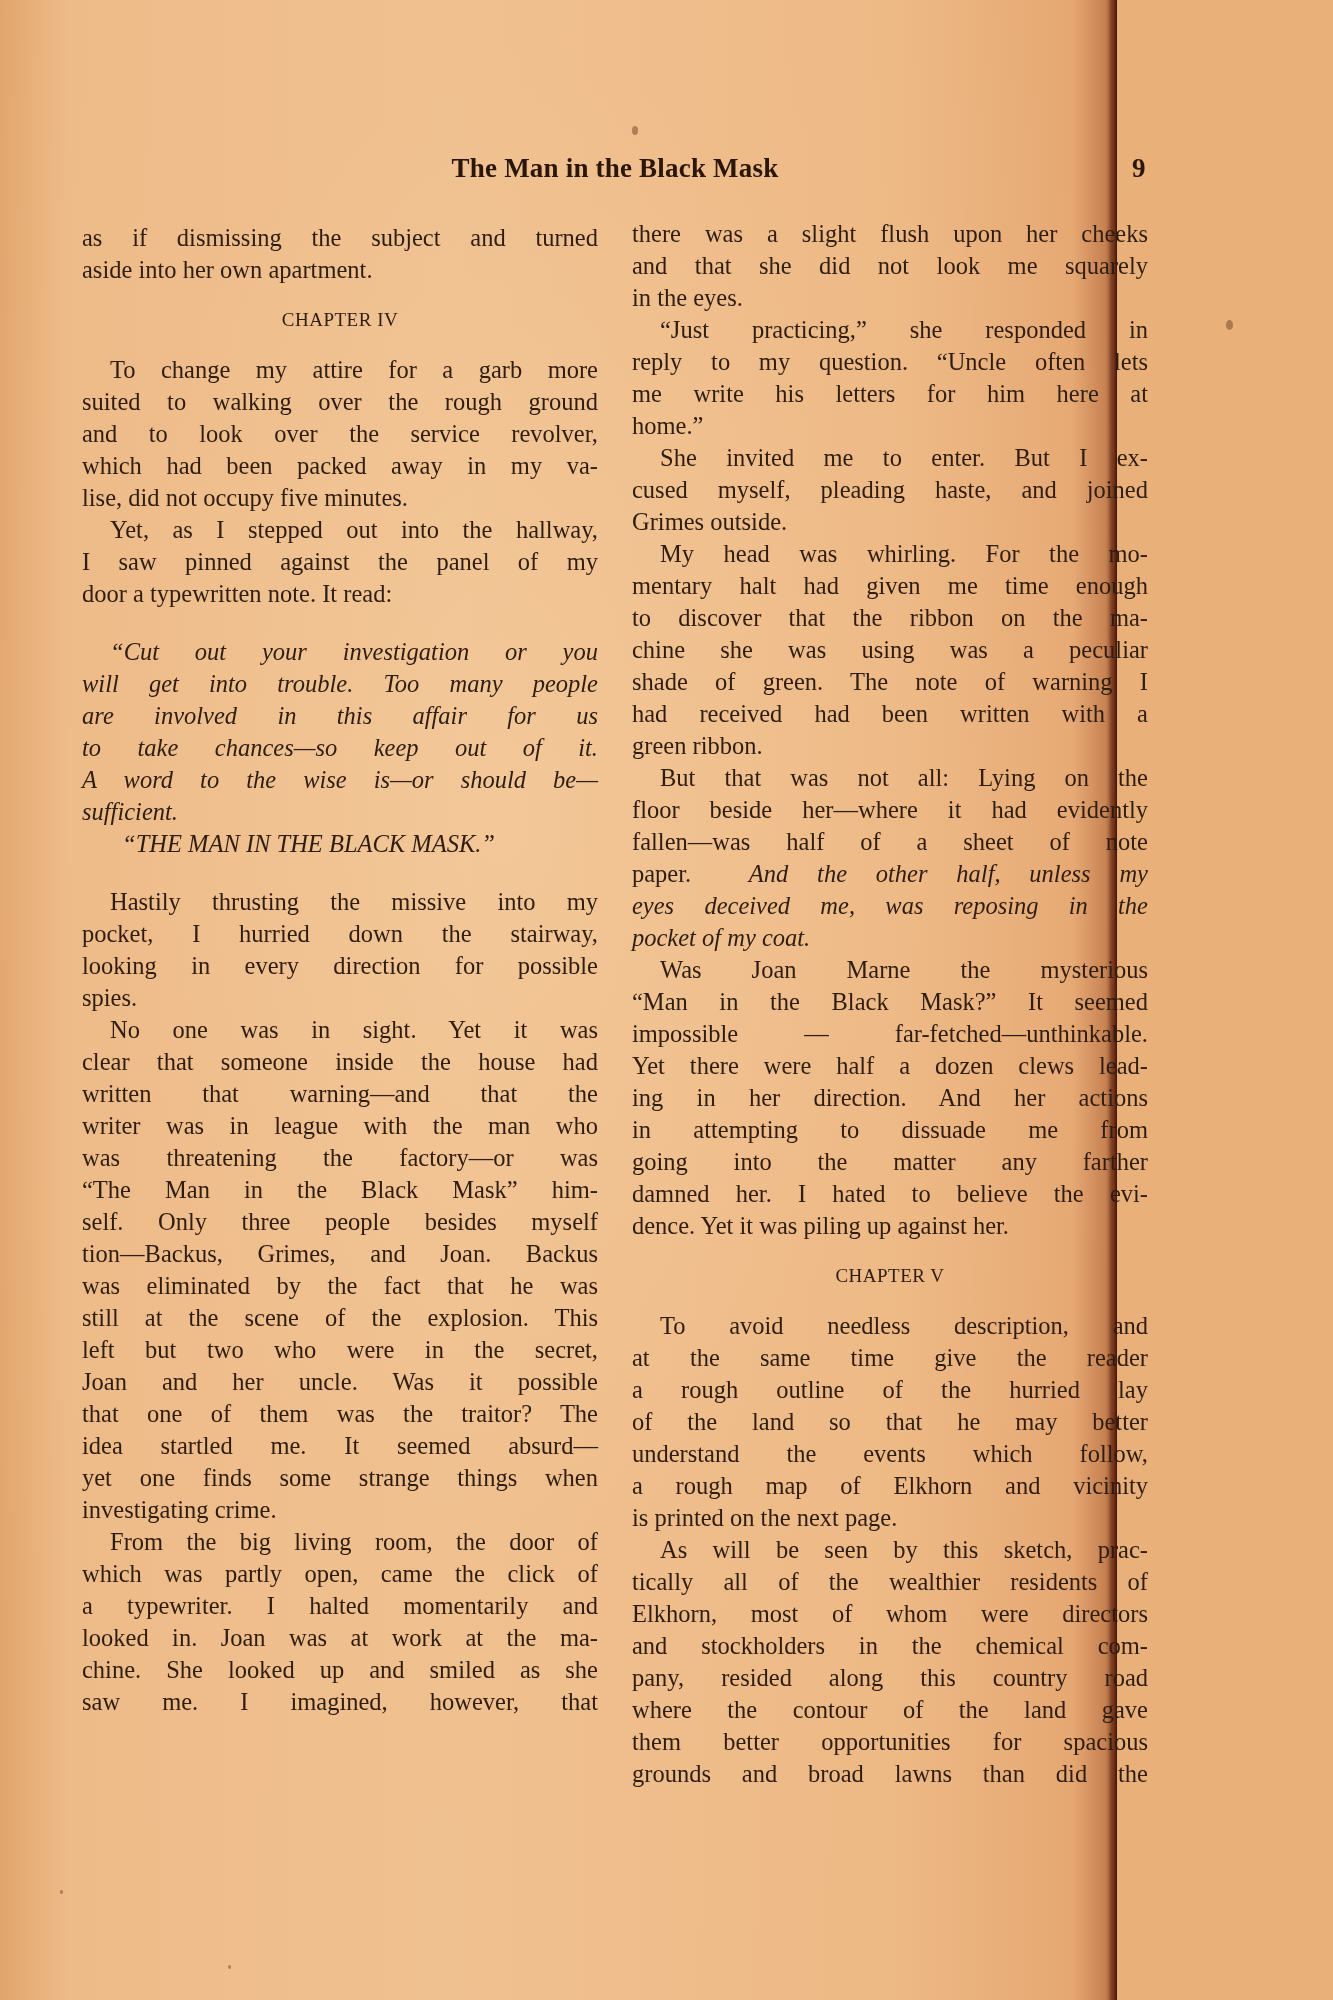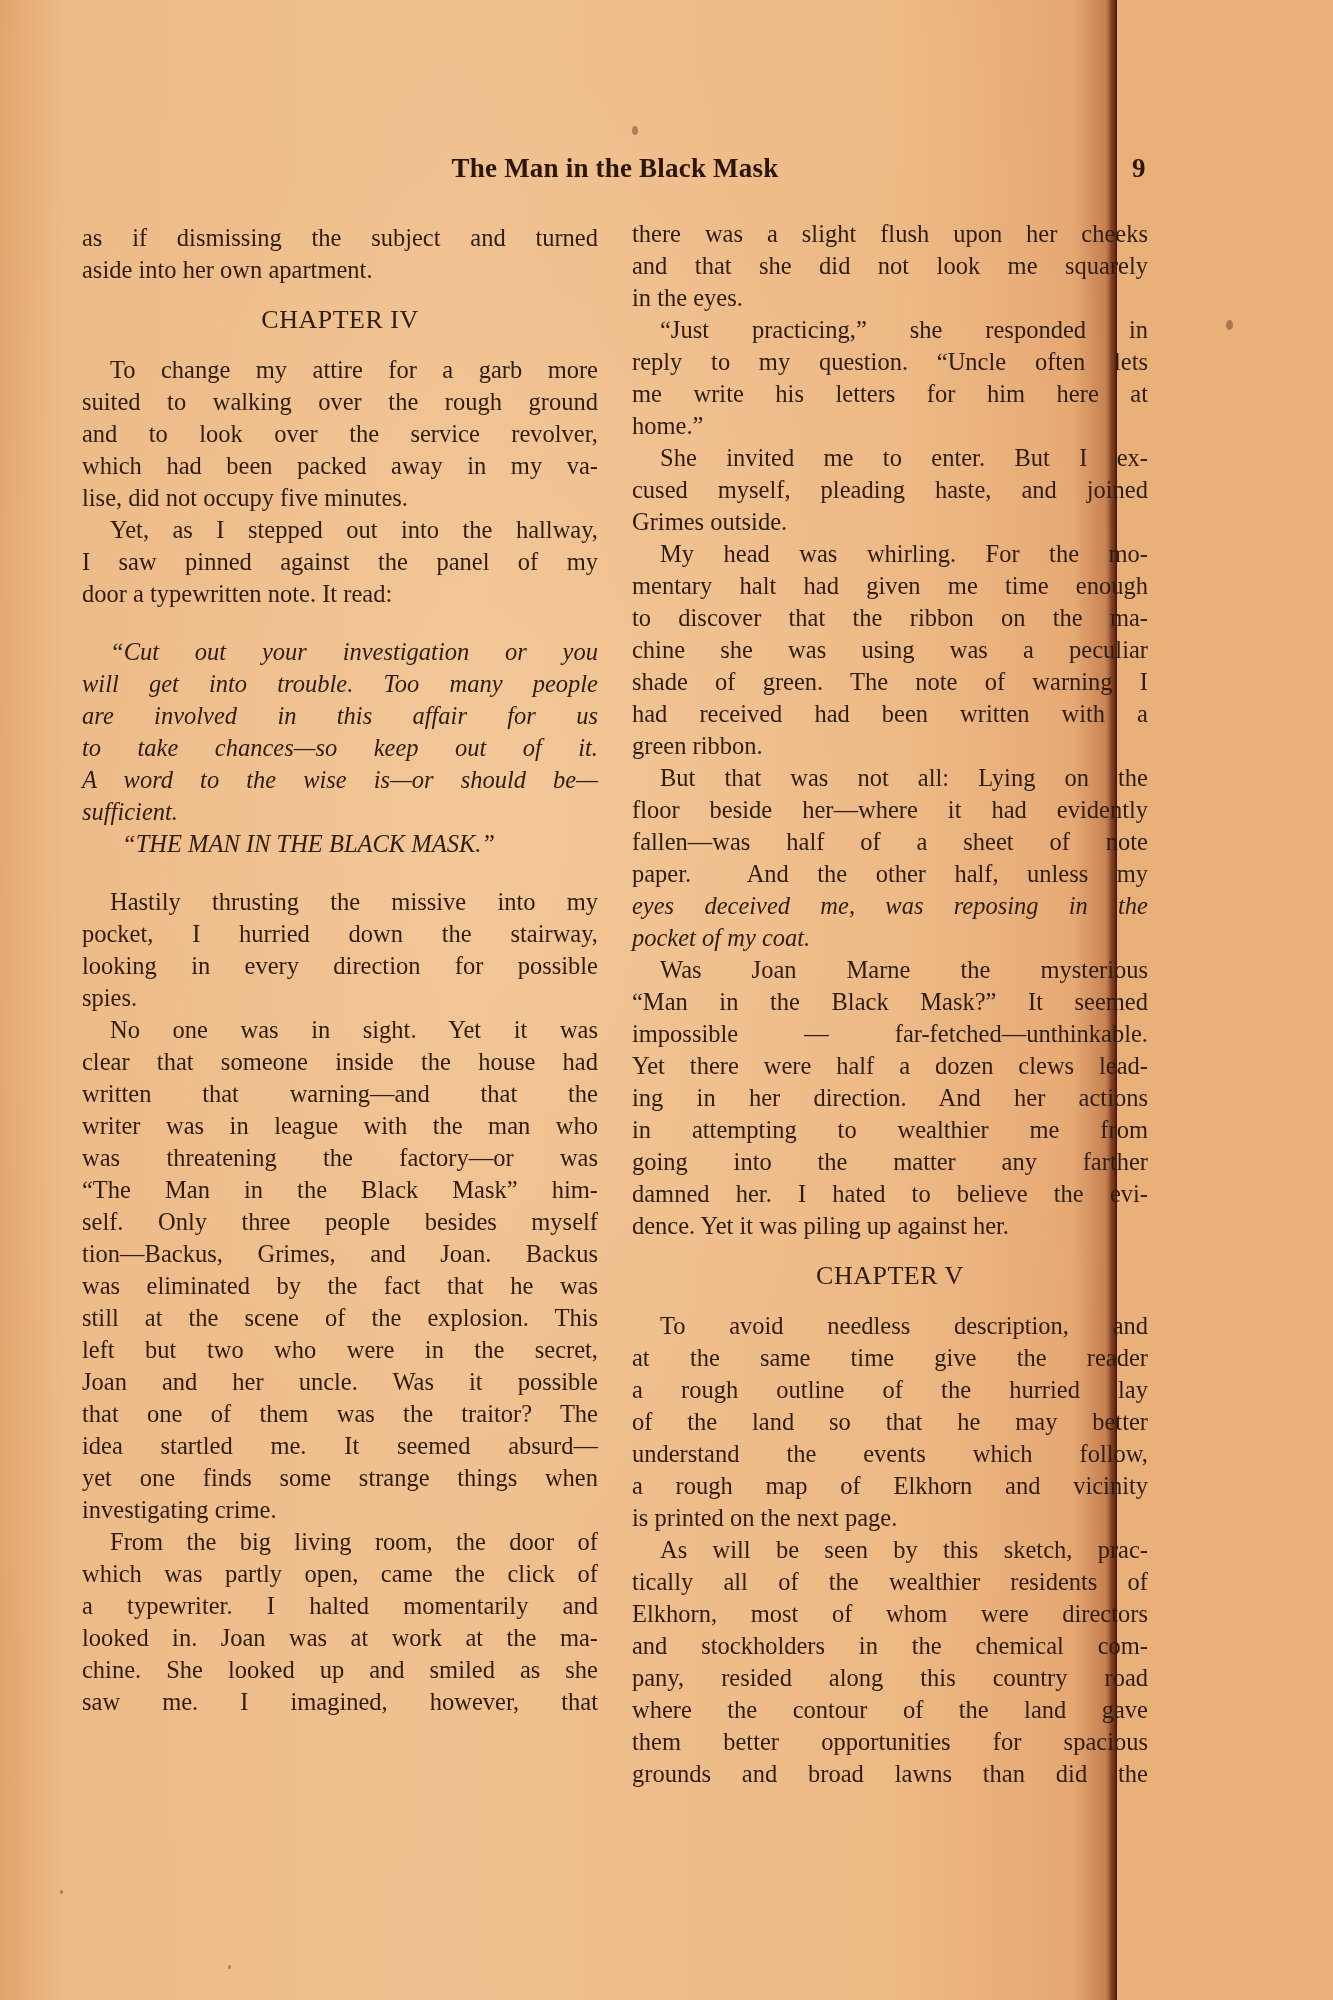--- a/index.html
+++ b/index.html
@@ -32,26 +32,26 @@
   .col-left { left: 82px; top: 222px; }
   .col-right { left: 632px; top: 218px; }
   .ln {
     display: block; height: 32px; line-height: 32px; font-size: 24.5px;
     text-align: justify; text-align-last: justify; white-space: nowrap; overflow: visible;
   }
   .ln.last { text-align-last: left; }
   .ln.indent { padding-left: 28px; }
   .ln.it { font-style: italic; }
   .chapter {
-    display: block; text-align: center; font-size: 26px; letter-spacing: 0.5px;
+    display: block; text-align: center; font-size: 19px; letter-spacing: 0.5px;
     height: 32px; line-height: 32px;
   }
   .gap-s { display: block; height: 18px; }
   .gap-l { display: block; height: 26px; }
-  .it-span { }
+  .it-span { font-style: italic; }
 </style>
 </head>
 <body>
 
 <div class="page">
   <div class="spine"></div>
   <span class="speck" style="left:632px;top:126px;width:6px;height:9px;"></span>
   <span class="speck" style="left:1226px;top:320px;width:7px;height:10px;"></span>
   <span class="speck" style="left:60px;top:1890px;width:3px;height:4px;"></span>
   <span class="speck" style="left:228px;top:1965px;width:3px;height:4px;"></span>
@@ -143,21 +143,21 @@
     <span class="ln">fallen—was half of a sheet of note</span>
     <span class="ln"><span style="white-space:pre;">paper.  </span><span class="it-span">And the other half, unless my</span></span>
     <span class="ln it">eyes deceived me, was reposing in the</span>
     <span class="ln it last">pocket of my coat.</span>
 
     <span class="ln indent">Was Joan Marne the mysterious</span>
     <span class="ln">“Man in the Black Mask?”  It seemed</span>
     <span class="ln">impossible — far-fetched—unthinkable.</span>
     <span class="ln">Yet there were half a dozen clews lead-</span>
     <span class="ln">ing in her direction.  And her actions</span>
-    <span class="ln">in attempting to wealthier me from</span>
+    <span class="ln">in attempting to dissuade me from</span>
     <span class="ln">going into the matter any farther</span>
     <span class="ln">damned her.  I hated to believe the evi-</span>
     <span class="ln last">dence.  Yet it was piling up against her.</span>
     <span class="gap-s"></span>
     <span class="chapter">CHAPTER V</span>
     <span class="gap-s"></span>
 
     <span class="ln indent">To avoid needless description, and</span>
     <span class="ln">at the same time give the reader</span>
     <span class="ln">a rough outline of the hurried lay</span>

